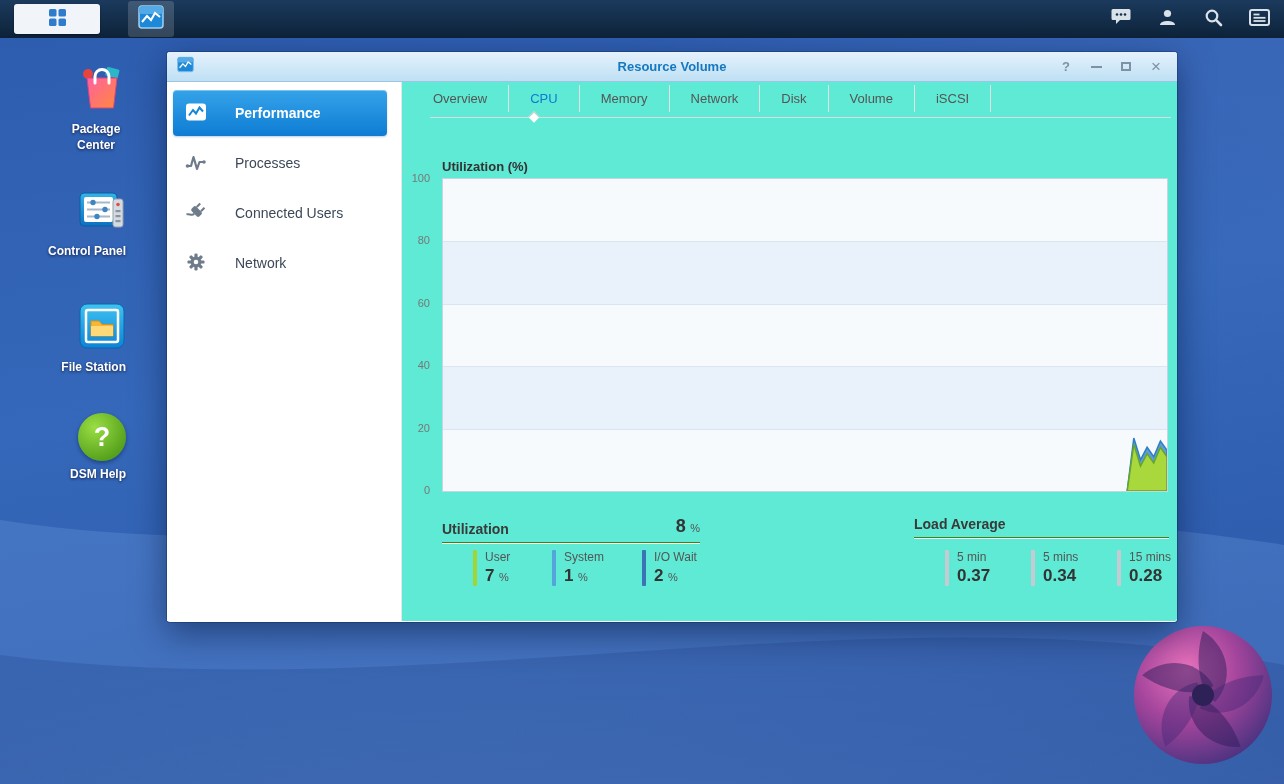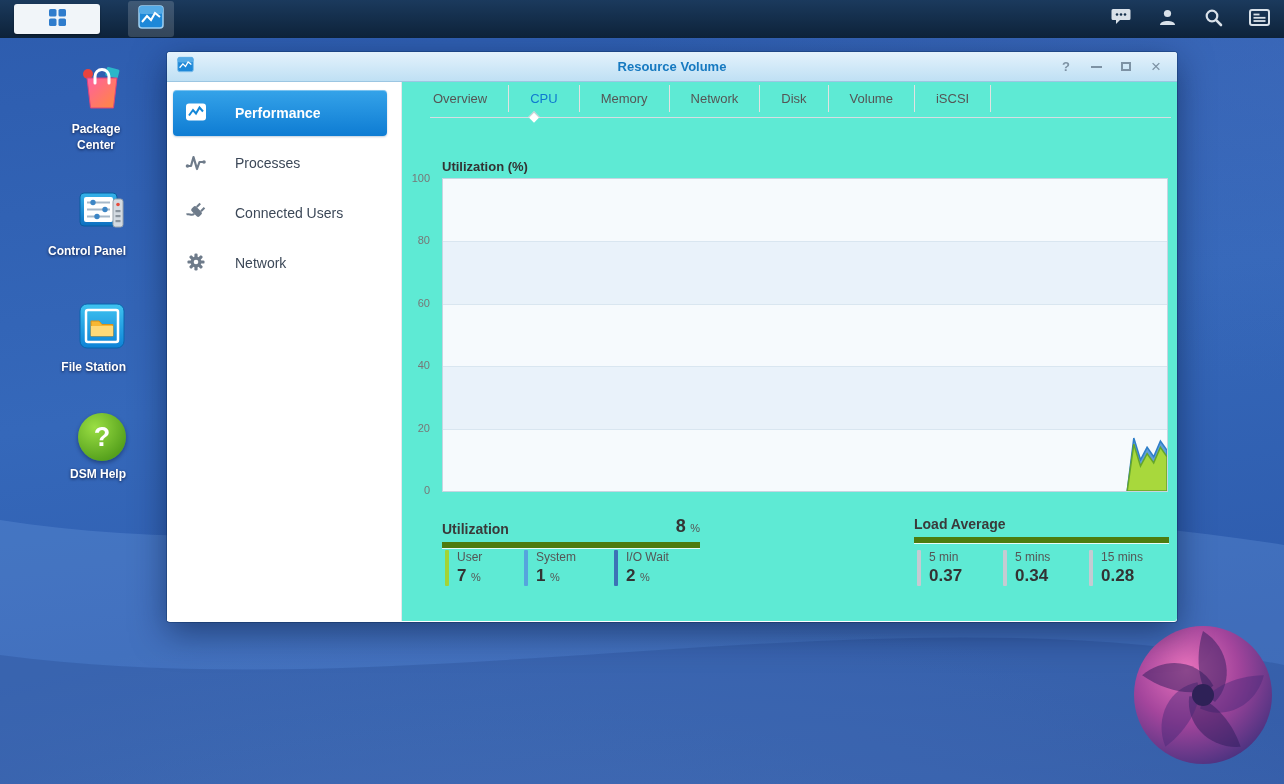--- a/index.html
+++ b/index.html
@@ -88,29 +88,29 @@
   .ytick { position:absolute; right:6px; transform:translateY(-50%);
     font-size:11px; color:#777; }
   .plot { position:absolute; left:40px; top:96px; width:726px; height:314px;
     border:1px solid #c6d5e2;
     background:repeating-linear-gradient(180deg,
       #f6fafd 0px, #f6fafd 62.4px, #e9f2fa 62.4px, #e9f2fa 124.8px); }
   .gridline { position:absolute; left:0; right:0; height:1px; background:#d9e6f0; }
   .chart-svg { position:absolute; left:0; top:0; }
 
   .stat-header { position:absolute; top:434px; display:flex; justify-content:space-between;
-    align-items:flex-end; padding-bottom:5px; border-bottom:6px solid #4d7c0f;
+    align-items:flex-end; padding-bottom:5px; border-bottom:1px solid #4d7c0f;
     box-shadow:0 1px 0 rgba(255,255,255,.85); }
   .stat-title { font-size:14px; font-weight:bold; color:#3a3a3a; }
   .stat-big b { font-size:18px; color:#333; }
   .stat-big i { font-style:normal; font-size:11px; color:#555; }
   #util-header { left:40px; width:258px; }
   #load-header { left:512px; width:255px; }
 
-  .metric { position:absolute; top:468px; display:flex; gap:8px; }
+  .metric { position:absolute; top:468px; display:flex; gap:8px;margin-left:28px; }
   .vbar { width:4px; height:36px; border-radius:1px; }
   .m-col { display:flex; flex-direction:column; gap:2px; }
   .m-label { font-size:12px; color:#555; }
   .m-value b { font-size:17px; color:#333; }
   .m-value i { font-style:normal; font-size:11px; color:#555; }
 
   
   .logo { position:absolute; left:1132px; top:624px; z-index:1; }
 </style>
 </head>

